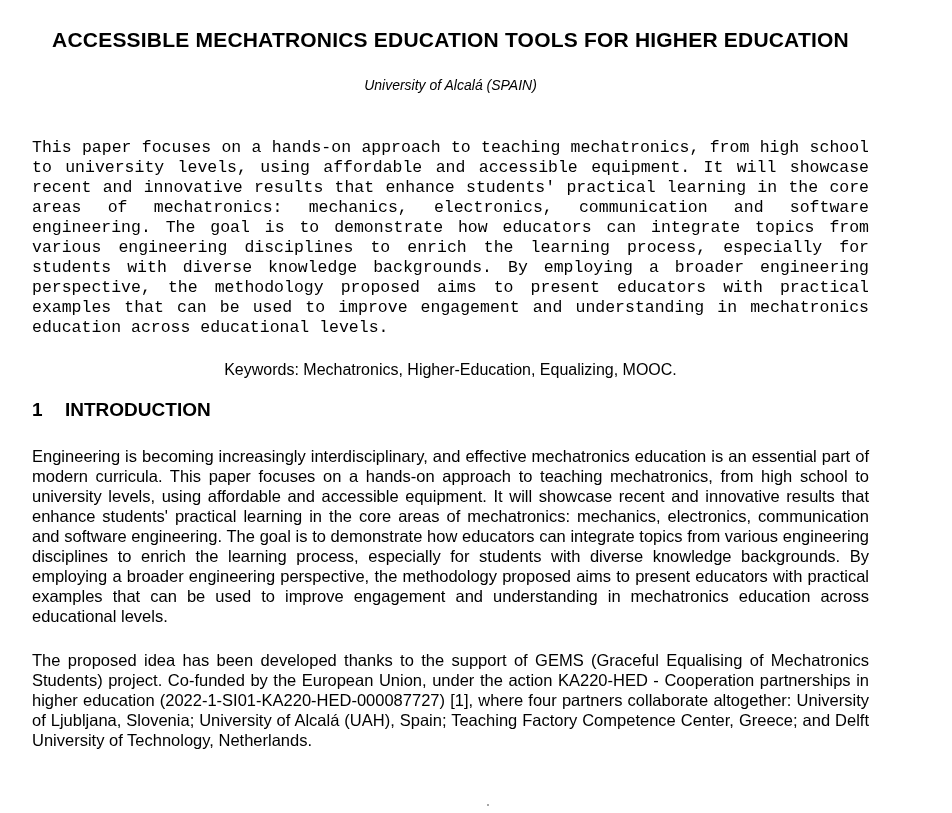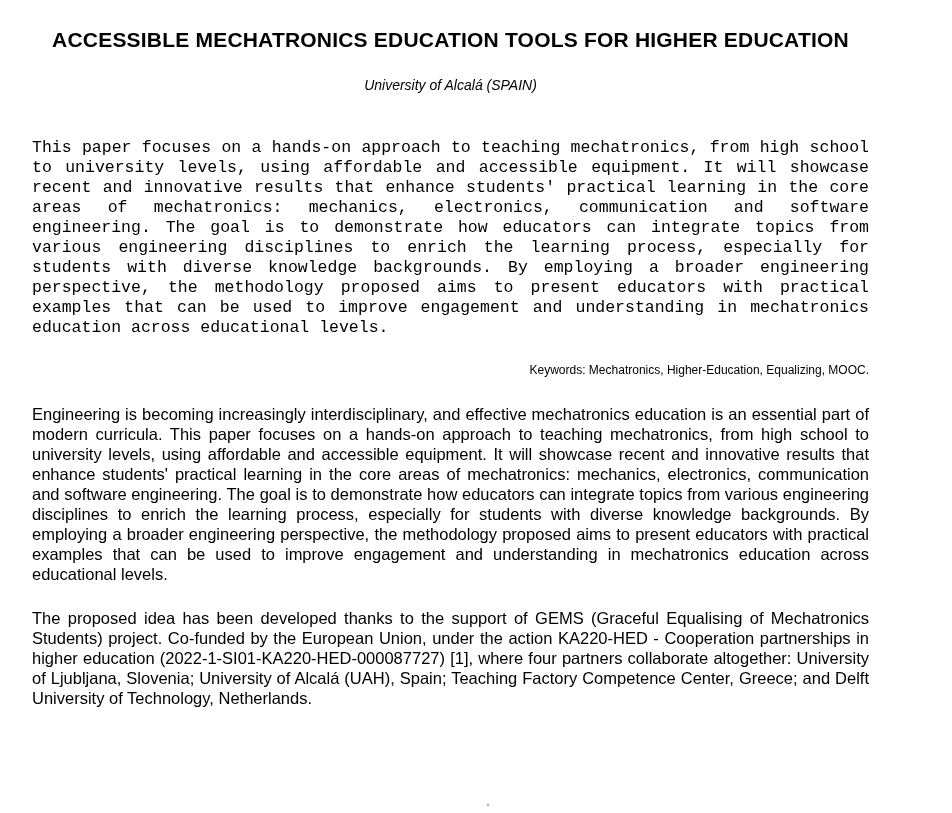--- a/index.html
+++ b/index.html
@@ -51,23 +51,23 @@
     margin-bottom: 9px;
   }
   p.body-par {
     font-size: 16.5px;
     line-height: 20px;
     text-align: justify;
     margin-bottom: 22px;
     font-family: Liberation Mono, monospace;
   }
   .keywords {
-    font-size: 12px;
+    font-size: 16px;
     line-height: 20px;
-    text-align: right;
+    text-align: center;
     margin-bottom: 18px;
   }
   .section-heading {
     font-size: 19px;
     font-weight: bold;
     line-height: 24px;
     margin-bottom: 7px;
   }
   .section-num {
     display: inline-block;
@@ -98,20 +98,23 @@
   <h1 class="paper-title">ACCESSIBLE MECHATRONICS EDUCATION TOOLS FOR HIGHER EDUCATION</h1>
 
 
   <div class="paper-affiliation">University of Alcalá (SPAIN)</div>
 
 
   <p class="body-par">This paper focuses on a hands-on approach to teaching mechatronics, from high school to university levels, using affordable and accessible equipment. It will showcase recent and innovative results that enhance students' practical learning in the core areas of mechatronics: mechanics, electronics, communication and software engineering. The goal is to demonstrate how educators can integrate topics from various engineering disciplines to enrich the learning process, especially for students with diverse knowledge backgrounds. By employing a broader engineering perspective, the methodology proposed aims to present educators with practical examples that can be used to improve engagement and understanding in mechatronics education across educational levels.</p>
 
   <p class="keywords">Keywords: Mechatronics, Higher-Education, Equalizing, MOOC.</p>
 
+  <div class="section-heading">
+    <span class="section-num">1</span><span>INTRODUCTION</span>
+  </div>
 
   <p class="intro-par">Engineering is becoming increasingly interdisciplinary, and effective mechatronics education is an essential part of modern curricula. This paper focuses on a hands-on approach to teaching mechatronics, from high school to university levels, using affordable and accessible equipment. It will showcase recent and innovative results that enhance students' practical learning in the core areas of mechatronics: mechanics, electronics, communication and software engineering. The goal is to demonstrate how educators can integrate topics from various engineering disciplines to enrich the learning process, especially for students with diverse knowledge backgrounds. By employing a broader engineering perspective, the methodology proposed aims to present educators with practical examples that can be used to improve engagement and understanding in mechatronics education across educational levels.</p>
 
   <p class="intro-par">The proposed idea has been developed thanks to the support of GEMS (Graceful Equalising of Mechatronics Students) project. Co-funded by the European Union, under the action KA220-HED - Cooperation partnerships in higher education (2022-1-SI01-KA220-HED-000087727) [1], where four partners collaborate altogether: University of Ljubljana, Slovenia; University of Alcalá (UAH), Spain; Teaching Factory Competence Center, Greece; and Delft University of Technology, Netherlands.</p>
 
 </div>
 
 <div class="artifact-dot"></div>
 
 </body></html>

